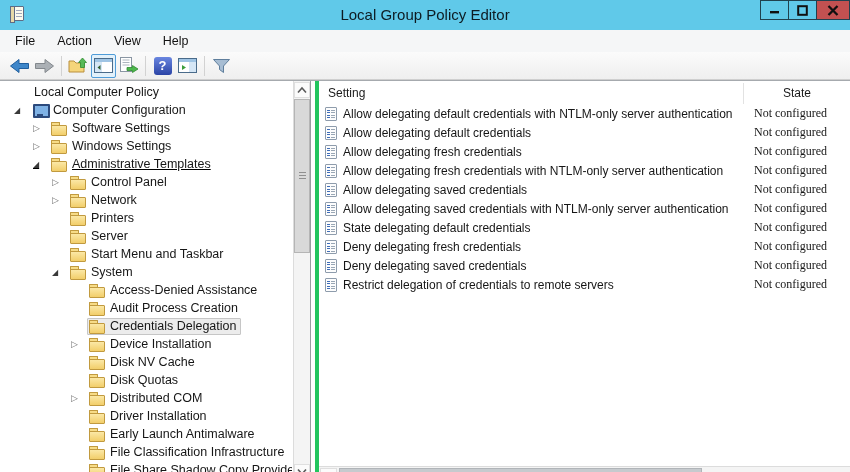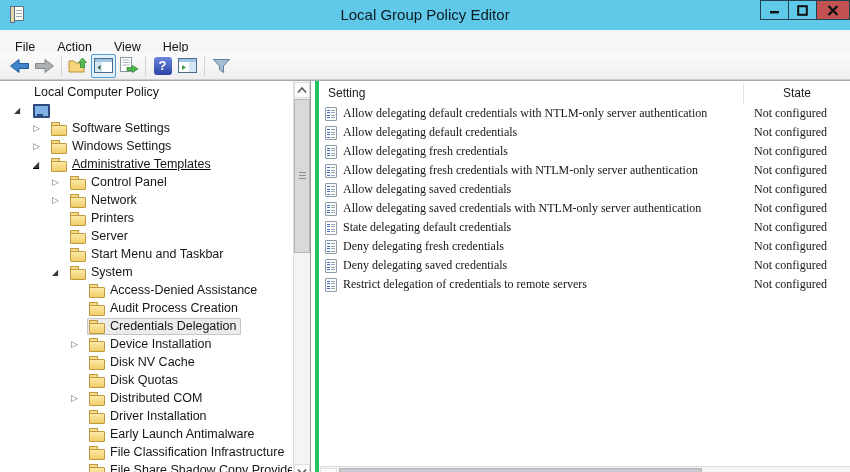--- a/index.html
+++ b/index.html
@@ -18,21 +18,21 @@
   .app-icon { position:absolute; left:12px; top:6px; }
   .title { position:absolute; left:0; top:0; width:100%; height:30px; line-height:30px;
            text-align:center; font-size:15px; color:#0d1b22; }
   .win-buttons { position:absolute; right:0; top:0; display:flex; }
   .winbtn { width:29px; height:20px; border:1px solid #20414F; margin-left:-1px;
             display:flex; align-items:center; justify-content:center; }
   .winbtn.close { width:34px; background:#C25151; }
 
   
   .menubar { position:absolute; left:0; top:30px; width:850px; height:34px; background:#F5F6F7;
-             display:flex; align-items:center; padding-left:4px; border-bottom:1px solid #EBECED; }
+             display:flex; align-items:flex-start; padding-left:4px; border-bottom:1px solid #EBECED; }
   .menu-item { padding:0 11px; font-size:12.5px; color:#121212; height:22px; line-height:22px; }
 
   
   .toolbar { position:absolute; left:0; top:52px; width:850px; height:28px;
              background:linear-gradient(180deg,#FBFBFB,#EFEFEF);
              border-bottom:1px solid #CFCFCF; display:flex; align-items:center; padding-left:7px; }
   .tb-btn { width:25px; height:24px; display:flex; align-items:center; justify-content:center; }
   .tb-btn.toggled { border:1px solid #4F9CD8; background:#E2F1FB; border-radius:2px; }
   .tb-sep { width:1px; height:20px; background:#D2D2D2; margin:0 4px; }
   .help-glyph { width:18px; height:18px; border-radius:3px;
@@ -96,21 +96,21 @@
                 border-left:4px solid #22c55e; background:#fff; }
   .list-header { position:absolute; left:0; top:2px; width:100%; height:21px;
                  display:grid; grid-template-columns:424px 107px 1fr; }
   .hcol { font-size:12px; color:#1a1a1a; line-height:21px; white-space:nowrap; overflow:hidden; }
   .hcol.setting { padding-left:9px; }
   .hcol.state { text-align:center; border-left:1px solid #E2E2E2; }
   .hcol.rest { border-left:1px solid #E2E2E2; }
   .list-rows { position:absolute; left:0; top:23px; width:100%; bottom:7px; overflow:hidden; }
   .list-row { height:19px; display:grid; grid-template-columns:424px 107px 1fr; align-items:center; }
   .cell { font-size:12px; color:#161616; white-space:nowrap; overflow:hidden; }
-  .cell.setting { display:flex; align-items:flex-end; padding-left:6px;font-family:Liberation Serif, serif; }
+  .cell.setting { display:flex; align-items:flex-end; padding-left:6px; }
   .cell.state { padding-left:11px;font-family:Liberation Serif, serif; }
   .setting-text { margin-left:6px; }
   .doc-icon { position:relative; flex:0 0 12px; width:12px; height:14px; background:#FDFDFD;
               border:1px solid #8E9CAC; border-radius:1px; }
   .doc-icon::before { content:""; position:absolute; left:1px; top:2px; width:3px; height:9px;
               background:repeating-linear-gradient(180deg,#3E6CB8 0 1px, transparent 1px 2.5px); }
   .doc-icon::after { content:""; position:absolute; left:5px; top:2px; width:4px; height:9px;
               background:repeating-linear-gradient(180deg,#9AA7B5 0 1px, transparent 1px 2.5px); }
 
   
@@ -225,20 +225,21 @@
             <span class="item-box">
               <span class="tree-icon"></span>
               <span class="tree-label">Local Computer Policy</span>
             </span>
           </div>
 
           <div class="tree-row" data-exp="open" data-icon="computer" style="padding-left: 8px;">
             <span class="expander"></span>
             <span class="item-box">
               <span class="tree-icon"></span>
+              <span class="tree-label">Computer Configuration</span>
             </span>
           </div>
 
           <div class="tree-row" data-exp="closed" data-icon="folder" style="padding-left: 27px;">
             <span class="expander"></span>
             <span class="item-box">
               <span class="tree-icon"></span>
               <span class="tree-label">Software Settings</span>
             </span>
           </div>

